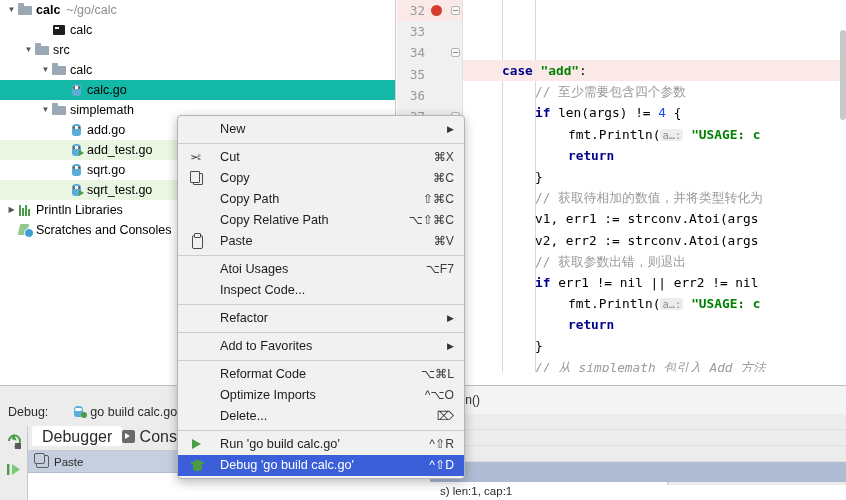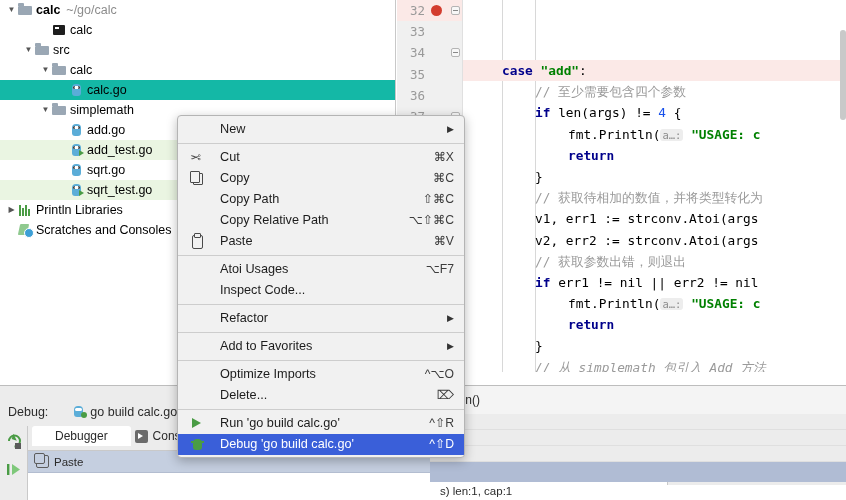--- a/index.html
+++ b/index.html
@@ -152,21 +152,21 @@
     border-right:1px solid #c9c9c9; background:#ececec;
   }
   .dbg-btn{ position:absolute; left:5px; width:19px; height:19px; }
 
   #dbg-tabs{
     position:absolute; left:28px; top:40px; height:25px; right:0;
     border-bottom:1px solid #c9c9c9;
   }
   .dtab{
     position:absolute; top:0; height:20px; line-height:25px;
-    font-size:12px; color:#2b2b2b; padding:0 23px; display:flex; align-items:center;
+    font-size:16px; color:#2b2b2b; padding:0 10px; display:flex; align-items:center;
   }
   .dtab.active{ background:#ffffff; border-radius:3px 3px 0 0; }
   #frames-row{
     position:absolute; left:28px; top:65px; width:640px; height:22px;
     background:#c5cfe0; border-bottom:1px solid #b3bdd0;
     display:flex; align-items:center; font-size:11.5px; color:#2b2b2b; padding-left:8px;
   }
   #frames-row .fr-ico{
     width:13px;height:13px;border:1.4px solid #5c5c5c;border-radius:2px;margin-right:5px;
     position:relative;
@@ -463,20 +463,25 @@
       </div>
       <div class="msep"></div>
       <div class="mi">
         <span class="mi-ico"></span>
         <span class="mi-lbl">Add to Favorites</span>
         <span class="mi-arrow">▶</span>
       </div>
       <div class="msep"></div>
       <div class="mi">
         <span class="mi-ico"></span>
+        <span class="mi-lbl">Reformat Code</span>
+        <span class="mi-acc">⌥⌘L</span>
+      </div>
+      <div class="mi">
+        <span class="mi-ico"></span>
         <span class="mi-lbl">Optimize Imports</span>
         <span class="mi-acc">^⌥O</span>
       </div>
       <div class="mi">
         <span class="mi-ico"></span>
         <span class="mi-lbl">Delete...</span>
         <span class="mi-acc">⌦</span>
       </div>
       <div class="msep"></div>
       <div class="mi">

